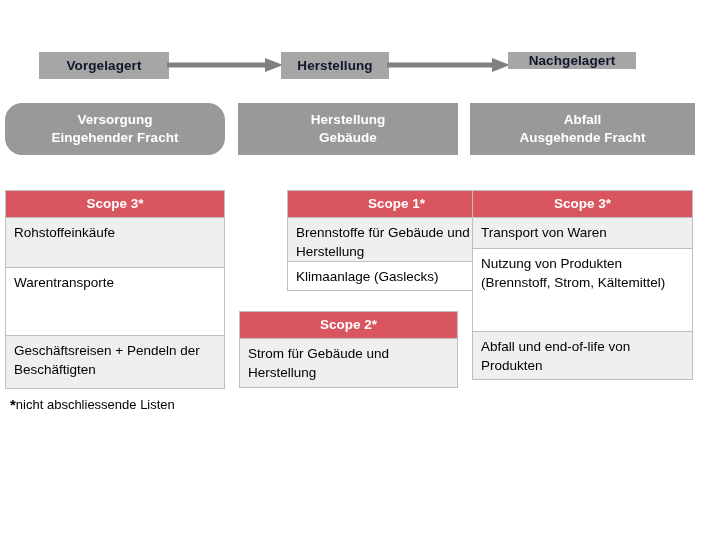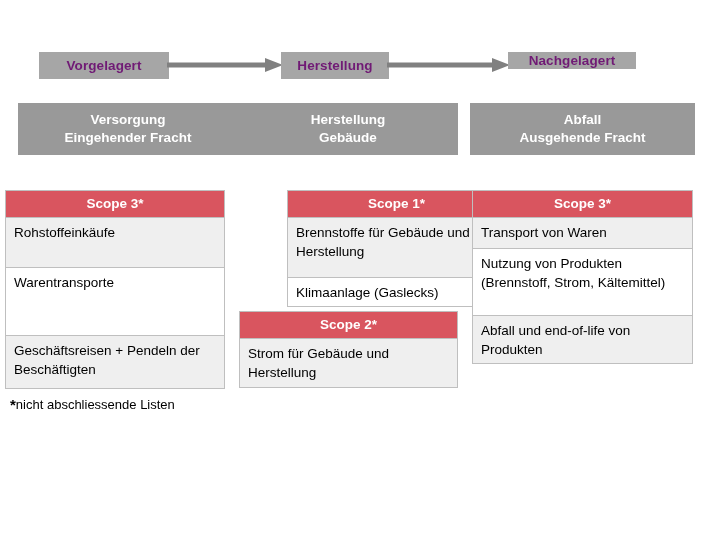--- a/index.html
+++ b/index.html
@@ -13,21 +13,21 @@
     position: relative;
     overflow: hidden;
     font-family: "Liberation Sans", sans-serif;
     color: #000000;
   }
 
   
   .stage-chip {
     position: absolute;
     background: #a6a6a6;
-    color: #701a75;
+    color: #0f172a;
     font-weight: bold;
     font-size: 13.5px;
     display: flex;
     align-items: center;
     justify-content: center;
     letter-spacing: 0.1px;
     line-height: 1;
   }
   #stage-upstream   { left: 39px;  top: 52px; width: 130px; height: 27px; }
   #stage-production { left: 281px; top: 52px; width: 108px; height: 27px; }
@@ -49,21 +49,21 @@
     color: #ffffff;
     font-weight: bold;
     font-size: 13.5px;
     line-height: 18px;
     display: flex;
     flex-direction: column;
     align-items: center;
     justify-content: center;
     text-align: center;
   }
-  #banner-supply     { left: 18px;   top: 103px; width: 220px; height: 52px; }
+  #banner-supply     { left: 5px;   top: 103px; width: 220px; height: 52px; border-radius: 17px; }
   #banner-production { left: 238px; top: 103px; width: 220px; height: 52px; }
   #banner-waste      { left: 470px; top: 103px; width: 225px; height: 52px; }
 
   
   .scope-table {
     position: absolute;
     border: 1px solid #bfbfbf;
     box-sizing: border-box;
     background: #ffffff;
   }
@@ -89,29 +89,29 @@
   }
   .scope-row.shade  { background: #efefef; }
   .scope-row.plain  { background: #ffffff; }
 
   #table-upstream-scope3   { left: 5px;   top: 190px; width: 220px; }
   #table-upstream-scope3 .r0 { height: 50px; }
   #table-upstream-scope3 .r1 { height: 68px; }
   #table-upstream-scope3 .r2 { height: 53px; }
 
   #table-production-scope1 { left: 239px; top: 190px; width: 219px; margin-left: 48px; }
-  #table-production-scope1 .r0 { height: 60px; }
+  #table-production-scope1 .r0 { height: 44px; }
   #table-production-scope1 .r1 { height: 29px; }
 
   #table-production-scope2 { left: 239px; top: 311px; width: 219px; }
   #table-production-scope2 .r0 { height: 49px; }
 
   #table-downstream-scope3 { left: 472px; top: 190px; width: 221px; }
   #table-downstream-scope3 .r0 { height: 31px; }
-  #table-downstream-scope3 .r1 { height: 67px; }
+  #table-downstream-scope3 .r1 { height: 83px; }
   #table-downstream-scope3 .r2 { height: 48px; }
 
   
   #footnote {
     position: absolute;
     left: 10px;
     top: 396px;
     font-size: 13px;
     color: #000000;
     white-space: nowrap;

